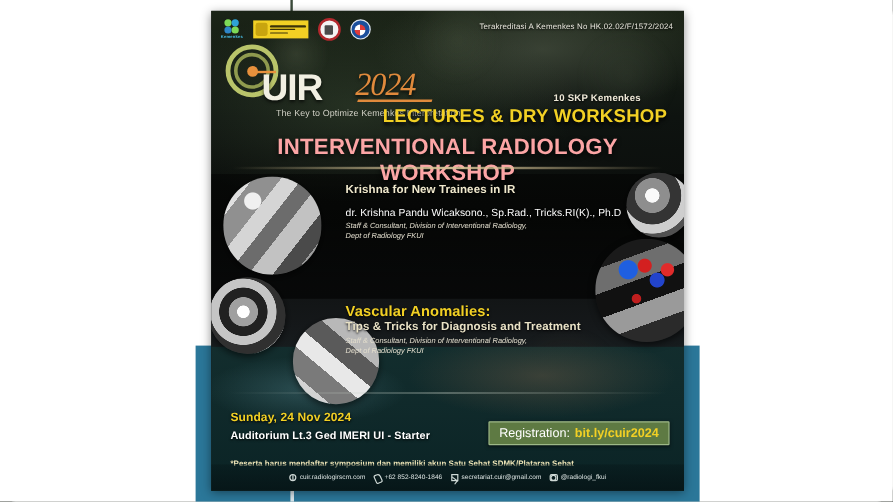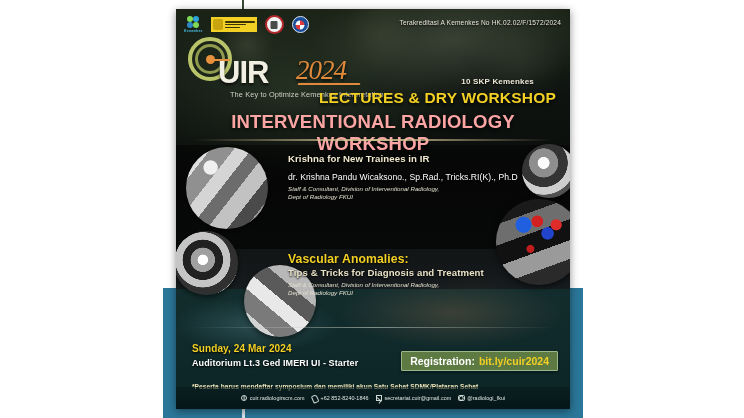--- a/index.html
+++ b/index.html
@@ -212,21 +212,21 @@
   }
   .note{
     position:absolute;left:16px;top:374px;color:#f0e6b8;font-size:6.6px;font-weight:bold;
     letter-spacing:.05px;
   }
   .reg-badge{
     position:absolute;right:12px;top:342px;background:#5e7a43;border:1px solid #9db887;
     padding:3px 8px;display:flex;align-items:center;gap:4px;border-radius:1px;
     box-shadow:0 1px 3px rgba(0,0,0,.5);
   }
-  .reg-badge .lbl{color:#ffffff;font-size:10.5px;font-weight:bold;}
+  .reg-badge .lbl{color:#ffffff;font-size:10.5px;font-weight:normal;}
   .reg-badge .lnk{color:#f2d024;font-size:10.5px;font-weight:bold;}
 
   
   .footer{
     position:absolute;left:0;bottom:0;width:100%;height:22px;
     display:flex;align-items:center;justify-content:center;gap:7px;
     background:linear-gradient(180deg,rgba(8,26,28,.55),rgba(6,20,22,.85));
   }
   .contact{display:flex;align-items:center;gap:2.5px;color:#dfe7e5;font-size:5.4px;letter-spacing:.05px;}
   .ci{
@@ -329,21 +329,21 @@
     <div class="sess s2">
       <div class="t1">Vascular Anomalies:</div>
       <div class="t2">Tips &amp; Tricks for Diagnosis and Treatment</div>
       <div class="aff">
         <span>Staff &amp; Consultant, Division of Interventional Radiology,</span><br>
         <span>Dept of Radiology FKUI</span>
       </div>
     </div>
 
     <div class="botline"></div>
-    <div class="date">Sunday, 24 Mar 2024</div>
+    <div class="date">Sunday, 24 Nov 2024</div>
     <div class="venue">Auditorium Lt.3 Ged IMERI UI - Starter</div>
     <div class="note">*Peserta harus mendaftar symposium dan memiliki akun Satu Sehat SDMK/Plataran Sehat</div>
 
     <div class="reg-badge">
       <span class="lbl">Registration:</span>
       <span class="lnk">bit.ly/cuir2024</span>
     </div>
 
     <div class="footer">
       <span class="contact">

